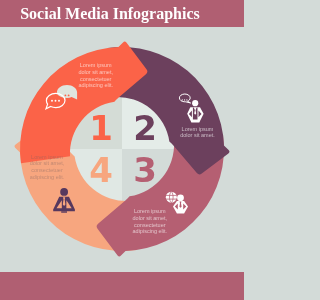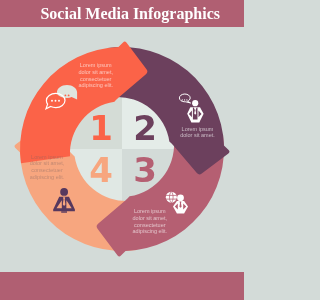--- a/index.html
+++ b/index.html
@@ -2,21 +2,21 @@
 <html><head>
 <meta charset="utf-8">
 <style>
   * { margin:0; padding:0; box-sizing:border-box; }
   html,body { width:244px; height:300px; overflow:hidden; }
   body { font-family:"Liberation Sans", sans-serif; background:#d3dbd8; }
   #root { position:relative; width:244px; height:300px; background:#d3dbd8; }
   .bar { position:absolute; left:0; width:244px; background:#b05f72; }
   .header { top:0; height:27px; }
   .footer { top:272px; height:28px; }
-  .title { position:absolute; left:0; top:0; width:220px; text-align:right; line-height:28px;
+  .title { position:absolute; left:0; top:0; width:220px; text-align:center; line-height:28px;
            color:#ffffff; font-family:"Liberation Serif", serif; font-weight:bold; font-size:16px; }
   svg.stage { position:absolute; left:0; top:0; }
   .segtext { font-family:"Liberation Sans", sans-serif; font-size:5.5px; }
   .t1 text, .t2 text, .t3 text { fill:rgba(255,255,255,0.62); }
   .t4 text { fill:rgba(120,95,95,0.42); }
   .num { font-weight:bold; font-family:"DejaVu Sans", sans-serif; font-size:34px; }
 </style>
 </head>
 <body>
 

